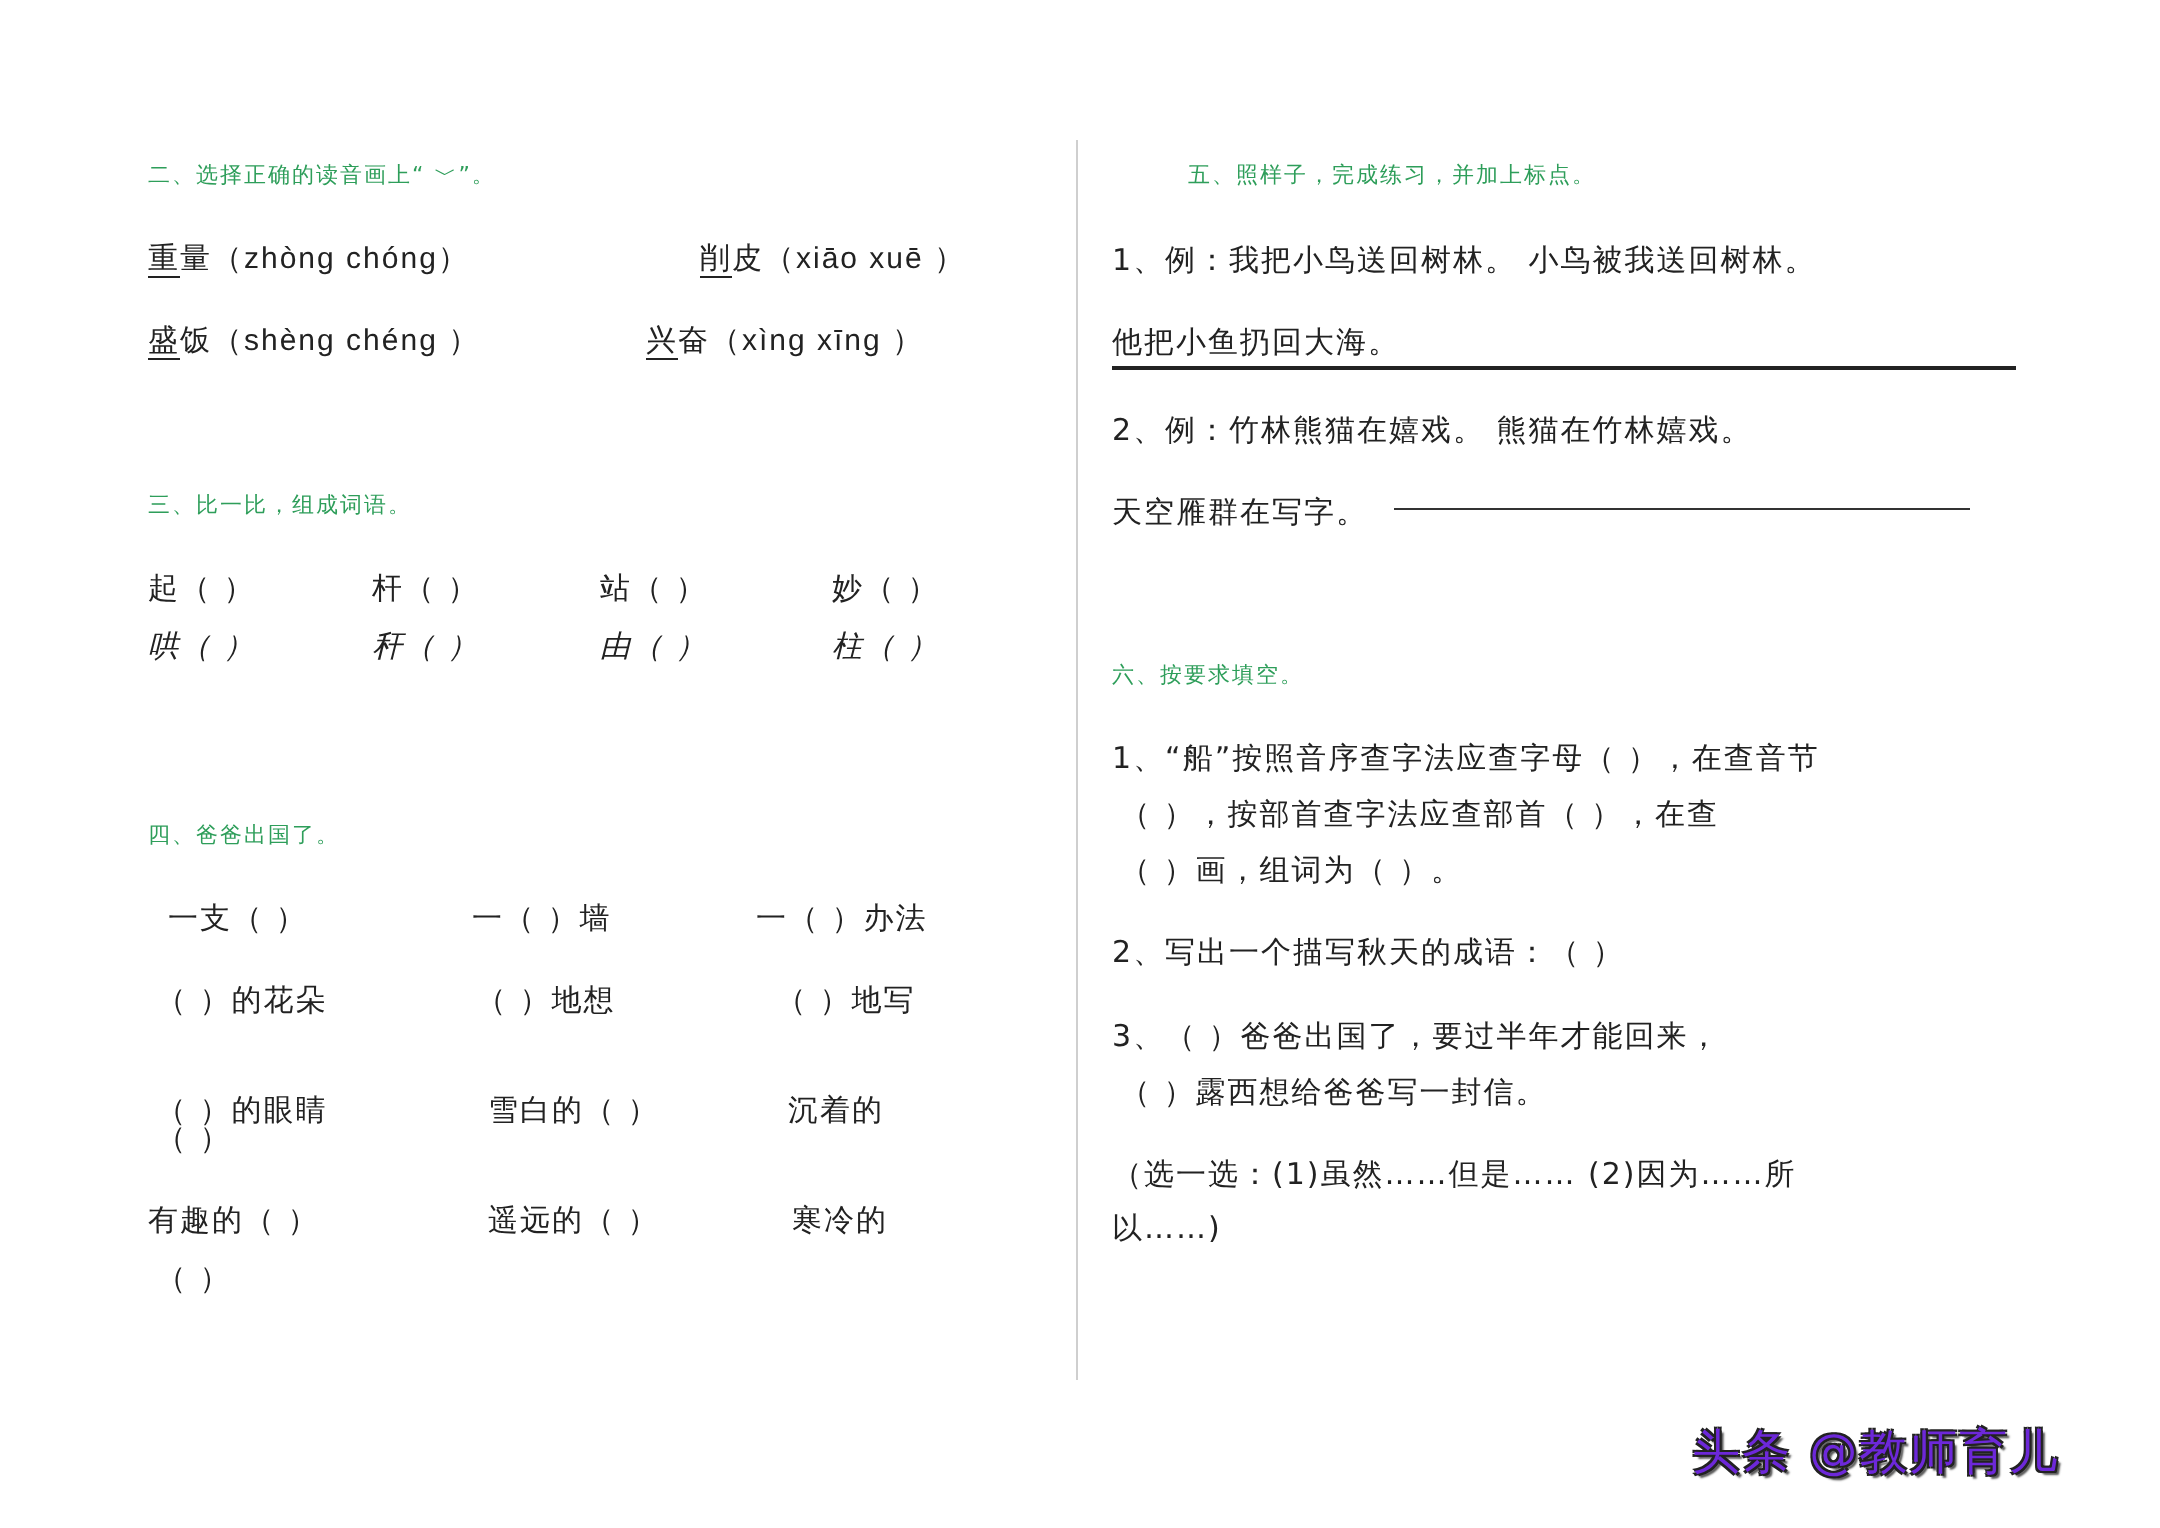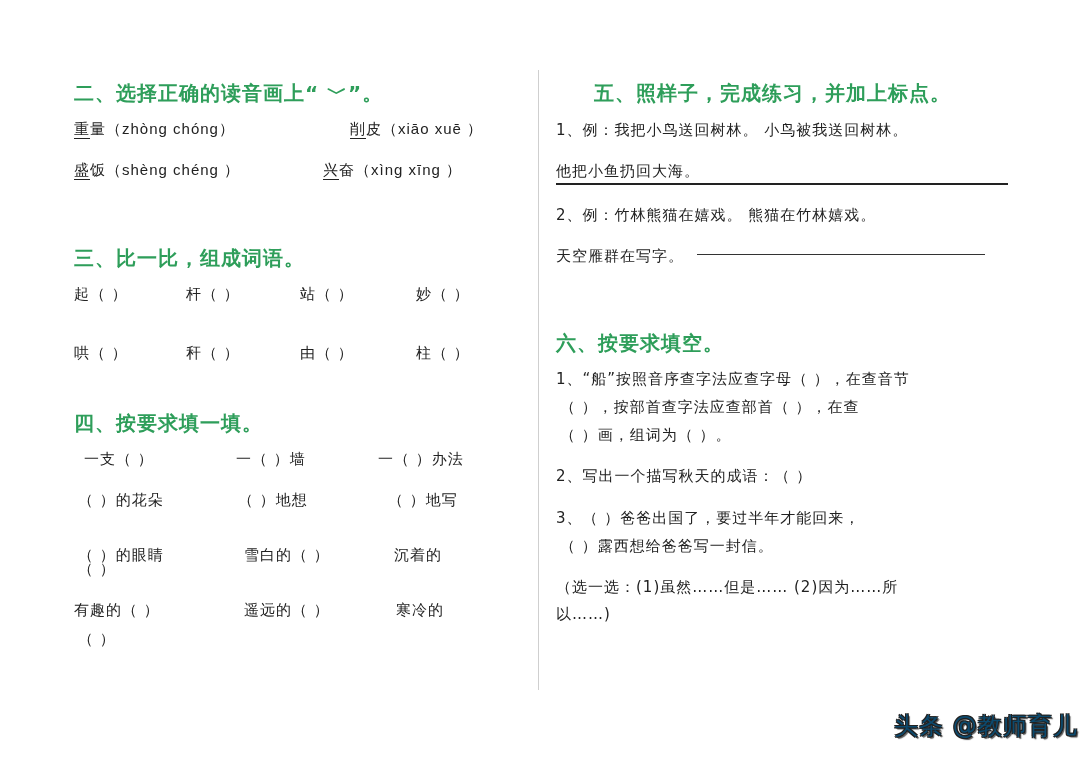--- a/index.html
+++ b/index.html
@@ -1,30 +1,30 @@
 <!DOCTYPE html>
 <html><head>
   <meta charset="utf-8">
   <style>
     html, body { margin: 0; padding: 0; }
     body {
       width: 1080px; height: 764px; background: #ffffff; position: relative; overflow: hidden;
       font-family: "DejaVu Sans", sans-serif; color: #222;
     }
     .abs { position: absolute; white-space: nowrap; }
-    .heading { color: #2e9e5a; font-weight: bold; font-size: 20px; letter-spacing: 1px; }
+    .heading { color: #2e9e5a; font-weight: normal; font-size: 11px; letter-spacing: 1px; }
     .line { font-size: 15px; letter-spacing: 1px; }
     .pinyin { font-family: "Liberation Sans", sans-serif; font-size: 15px; letter-spacing: 1px; }
     .ul { text-decoration: underline; text-underline-offset: 4px; }
     .divider { position: absolute; left: 538px; top: 70px; width: 1px; height: 620px; background: #cfcfcf; }
     .rule { position: absolute; height: 2px; background: #222; }
     .rule.thin { height: 1px; background: #333; }
     .cell { display: inline-block; }
     .watermark {
-      position: absolute; left: 894px; top: 710px; font-size: 24px; color: #0c4a6e;
+      position: absolute; left: 846px; top: 710px; font-size: 24px; color: #6d28d9;
       text-shadow: -1px -1px 0 #222, 1px -1px 0 #222, -1px 1px 0 #222, 1px 1px 0 #222, 2px 2px 1px #555;
       letter-spacing: 1px;
     }
   </style>
 </head>
 <body>
 
 <div class="abs heading" style="left:74px;top:80px;">二、选择正确的读音画上“ ﹀”。</div>
 
 <div class="abs line" style="left:74px;top:120px;">
@@ -37,25 +37,25 @@
   <span class="ul">盛</span><span>饭</span><span class="pinyin">（shèng  chéng ）</span>
 </div>
 <div class="abs line" style="left:323px;top:161px;">
   <span class="ul">兴</span><span>奋</span><span class="pinyin">（xìng   xīng ）</span>
 </div>
 
 <div class="abs heading" style="left:74px;top:245px;">三、比一比，组成词语。</div>
 <div class="abs line" style="left:74px;top:285px;">
   <span class="cell" style="width:112px">起（       ）</span><span class="cell" style="width:114px">杆（       ）</span><span class="cell" style="width:116px">站（       ）</span><span class="cell">妙（       ）</span>
 </div>
-<div class="abs line" style="left:74px;top:344px;">
+<div class="abs line" style="left:74px;top:314px;font-style:italic;">
   <span class="cell" style="width:112px">哄（       ）</span><span class="cell" style="width:114px">秆（       ）</span><span class="cell" style="width:116px">由（       ）</span><span class="cell">柱（       ）</span>
 </div>
 
-<div class="abs heading" style="left:74px;top:410px;">四、按要求填一填。</div>
+<div class="abs heading" style="left:74px;top:410px;">四、爸爸出国了。</div>
 <div class="abs line" style="left:84px;top:450px;">
   <span class="cell" style="width:152px">一支（      ）</span><span class="cell" style="width:142px">一（     ）墙</span><span class="cell">一（      ）办法</span>
 </div>
 <div class="abs line" style="left:78px;top:491px;">
   <span class="cell" style="width:160px">（      ）的花朵</span><span class="cell" style="width:150px">（      ）地想</span><span class="cell">（      ）地写</span>
 </div>
 <div class="abs line" style="left:78px;top:546px;">
   <span class="cell" style="width:166px">（       ）的眼睛</span><span class="cell" style="width:150px">雪白的（      ）</span><span class="cell">沉着的</span>
 </div>
 <div class="abs line" style="left:78px;top:560px;">（      ）</div>

